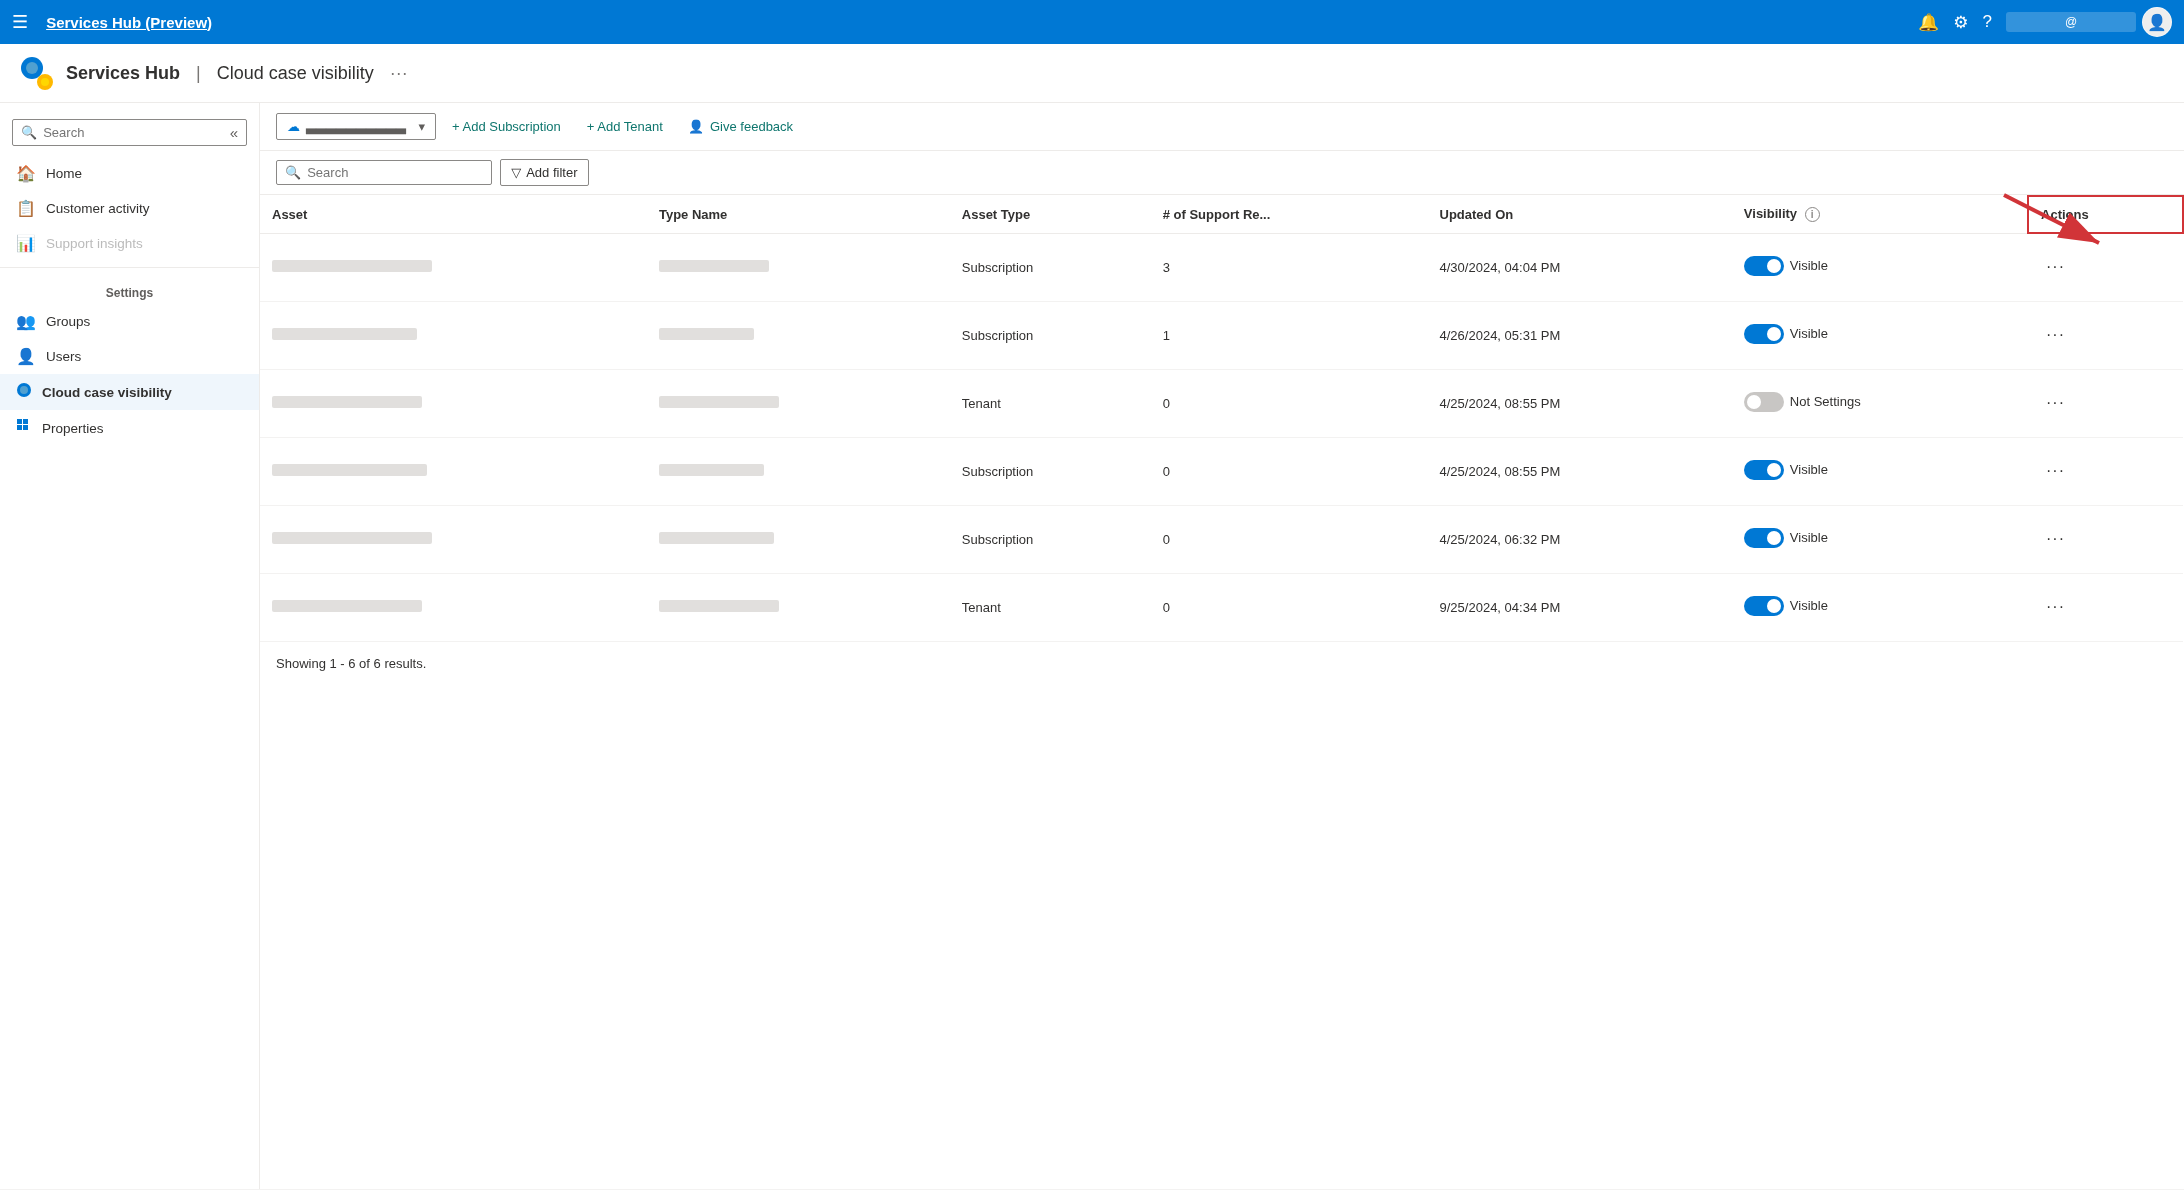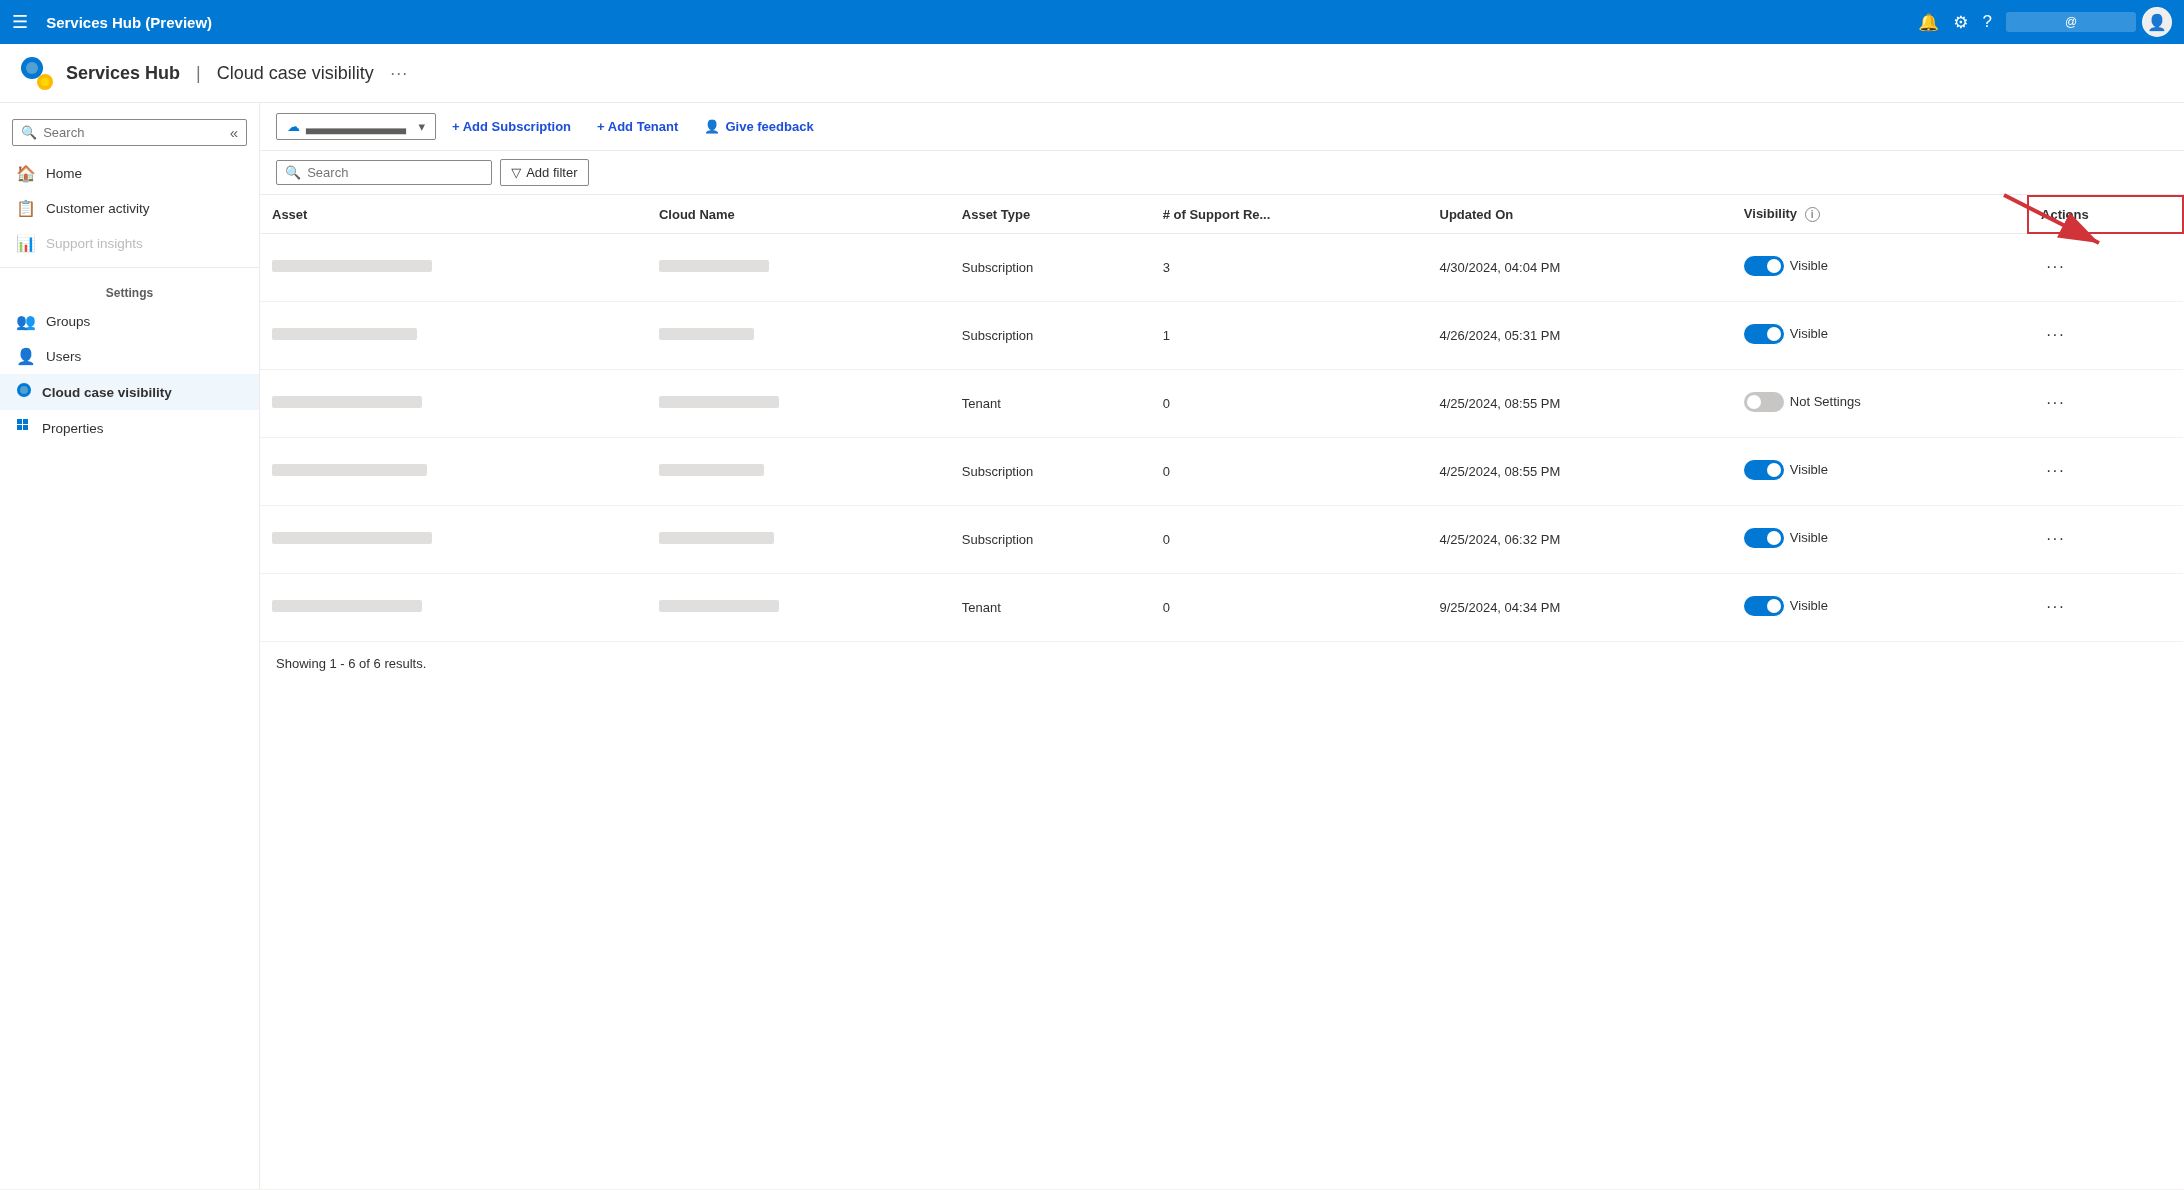--- a/index.html
+++ b/index.html
@@ -8,21 +8,21 @@
     
     .topbar {
       background: #0078d4;
       height: 44px;
       display: flex;
       align-items: center;
       padding: 0 12px;
       gap: 10px;
     }
     .topbar-hamburger { color: white; font-size: 18px; cursor: pointer; margin-right: 8px; }
-    .topbar-title { color: white; font-size: 15px; font-weight: 600; flex: 1; }
+    .topbar-title { color: white; font-size: 15px; font-weight: 600; flex: 1; text-decoration: underline; }
     .topbar-icons { display: flex; align-items: center; gap: 14px; color: white; }
     .topbar-icon { font-size: 17px; cursor: pointer; }
     .topbar-user-area { display: flex; align-items: center; gap: 6px; }
     .topbar-email-box { background: rgba(255,255,255,0.2); border-radius: 3px; padding: 3px 10px; color: white; font-size: 12px; min-width: 130px; text-align: center; }
     .topbar-avatar { width: 30px; height: 30px; border-radius: 50%; background: #eee; border: 1px solid rgba(255,255,255,0.5); display: flex; align-items: center; justify-content: center; color: #555; font-size: 16px; cursor: pointer; }
 
     
     .subheader {
       background: white;
       border-bottom: 1px solid #edebe9;
@@ -117,25 +117,24 @@
       cursor: pointer;
       background: white;
     }
     .toolbar-btn {
       display: flex;
       align-items: center;
       gap: 5px;
       padding: 5px 10px;
       border: none;
       background: transparent;
-      color: #1d4ed8;
+      color: #0f766e;
       font-size: 13px;
       cursor: pointer;
       white-space: nowrap;
-      font-weight: bold;
     }
 
     
     .filterbar {
       display: flex;
       align-items: center;
       padding: 8px 16px;
       gap: 8px;
       border-bottom: 1px solid #edebe9;
     }
@@ -386,21 +385,21 @@
             <polygon points="0 0, 10 3.5, 0 7" fill="#d13438"></polygon>
           </marker>
         </defs>
         <line x1="10" y1="10" x2="105" y2="58" stroke="#d13438" stroke-width="4" marker-end="url(#arrowhead)"></line>
       </svg>
 
       <table class="data-table">
         <thead>
           <tr>
             <th>Asset</th>
-            <th>Cloud Name</th>
+            <th>Type Name</th>
             <th>Asset Type</th>
             <th># of Support Re...</th>
             <th>Updated On</th>
             <th>
               <span>Visibility</span>
               <span class="info-icon">i</span>
             </th>
             <th class="actions-header">Actions</th>
           </tr>
         </thead>

